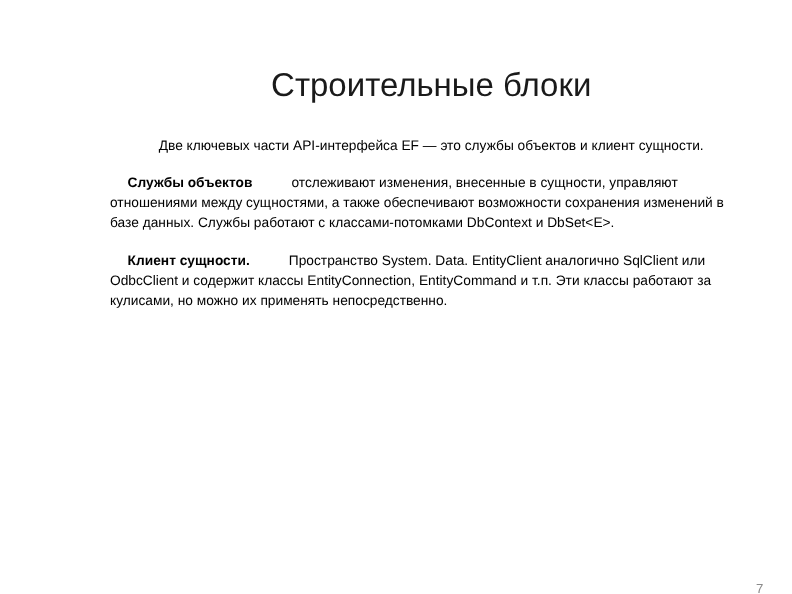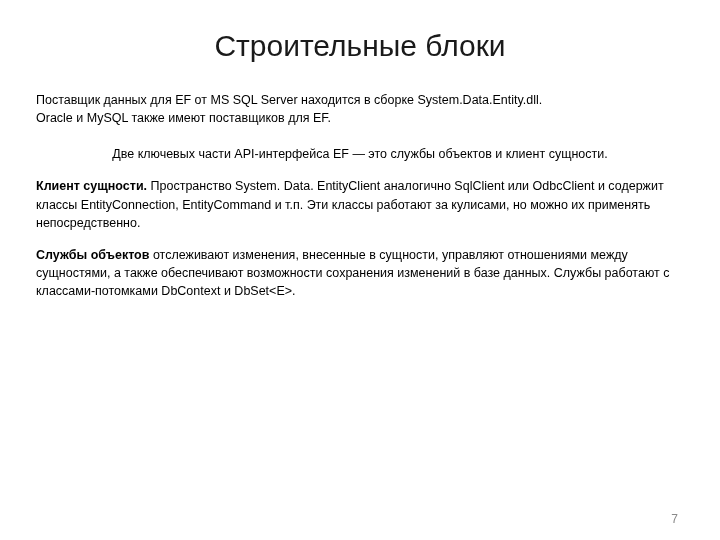--- a/index.html
+++ b/index.html
@@ -1,15 +1,15 @@
 <!DOCTYPE html>
 <html><head>
   <meta charset="utf-8">
   <style>
-    * { margin: 0; padding: 0; box-sizing: border-box; }
+    * { margin: 16px; padding: 0; box-sizing: border-box; }
     body {
       width: 720px;
       height: 540px;
       font-family: Arial, Helvetica, sans-serif;
       background: #fff;
       color: #000;
       position: relative;
       padding: 20px 36px;
     }
     .title {
@@ -40,32 +40,28 @@
   </style>
 </head>
 <body>
 
 <h1 class="title">
   <span>Строительные блоки</span><br>
 </h1>
 
 <div class="body-text">
 
-  <div class="para">
-    <span>Поставщик данных для EF от MS SQL Server находится в сборке System.Data.Entity.dll.</span><br>
-    <span>Oracle и MySQL также имеют поставщиков для EF.</span>
-  </div>
 
   <div class="para2">
     <span>Две ключевых части API-интерфейса EF — это службы объектов и клиент сущности.</span>
   </div>
 
   <div class="para3">
-    <span class="run-bold">Клиент сущности.</span><span> Пространство System. Data. EntityClient аналогично SqlClient или OdbcClient и содержит классы EntityConnection, EntityCommand и т.п. Эти классы работают за кулисами, но можно их применять непосредственно.</span>
+    <span class="run-bold">Службы объектов</span><span> отслеживают изменения, внесенные в сущности, управляют отношениями между сущностями, а также обеспечивают возможности сохранения изменений в базе данных. Службы работают с классами-потомками DbContext и DbSet&lt;E&gt;.</span>
   </div>
 
   <div class="para3">
-    <span class="run-bold">Службы объектов</span><span> отслеживают изменения, внесенные в сущности, управляют отношениями между сущностями, а также обеспечивают возможности сохранения изменений в базе данных. Службы работают с классами-потомками DbContext и DbSet&lt;E&gt;.</span>
+    <span class="run-bold">Клиент сущности.</span><span> Пространство System. Data. EntityClient аналогично SqlClient или OdbcClient и содержит классы EntityConnection, EntityCommand и т.п. Эти классы работают за кулисами, но можно их применять непосредственно.</span>
   </div>
 
 </div>
 
 <div class="page-num">7</div>
 
 </body></html>

